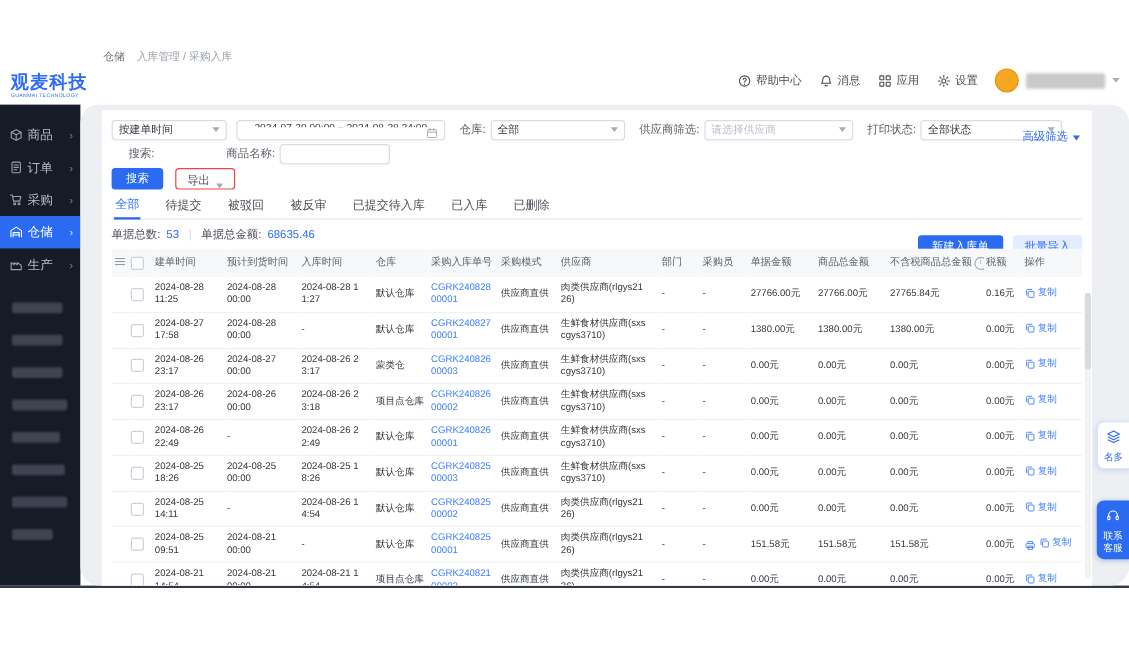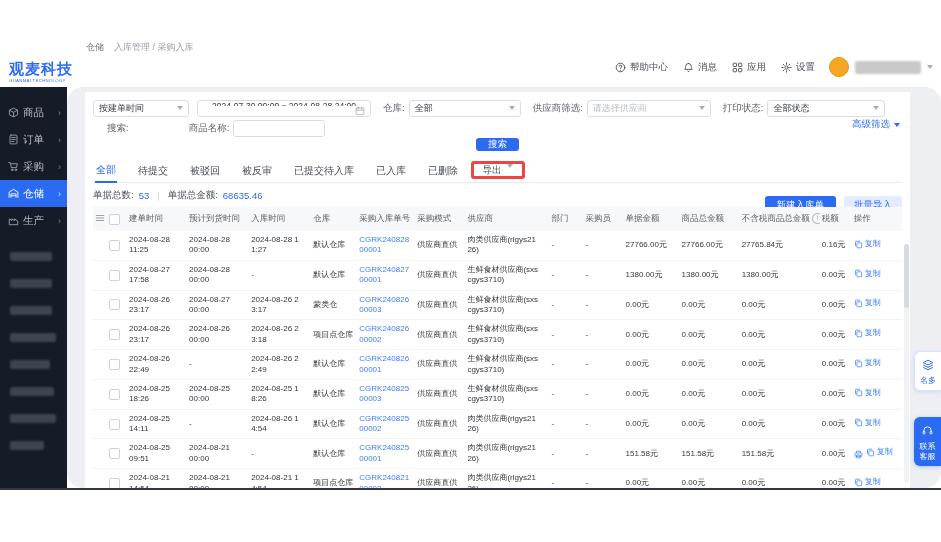--- a/index.html
+++ b/index.html
@@ -34,45 +34,45 @@
   .side-item.active .icn{color:#fff;}
   .side-item.active .chev{color:#dfe8ff;}
   .side-blur{height:9px;background:#59606c;opacity:.6;border-radius:2px;margin:18px 0 0 10px;filter:blur(1px);}
   .main{flex:1;min-width:0;background:#edeff3;padding:5px 31px 0 18px;box-sizing:border-box;height:100%;border-radius:16px;}
   .card{position:relative;background:#fff;height:100%;box-sizing:border-box;padding:4px 8px 0;overflow:hidden;
         display:flex;flex-direction:column;}
   
   .f-row{display:flex;align-items:center;position:relative;flex:none;}
   .f-row1{height:20px;margin-top:2px;}
   .f-row2{height:20px;}
-  .f-row3{height:22px;gap:10px;flex-direction:column;}
+  .f-row3{height:22px;gap:10px;}
   .f-label{font-size:9.5px;color:#5c6168;margin:0 4px 0 12px;white-space:nowrap;}
   .f-label.first{margin-left:14px;}
   .lbl-product{margin-left:56px;}
   .select,.input{height:17px;border:1px solid #d9dde3;border-radius:3px;background:#fff;display:flex;align-items:center;
         padding:0 5px;font-size:9px;color:#33373d;box-sizing:border-box;cursor:pointer;}
   input.input{cursor:text;outline:none;}
   input.input::placeholder{color:#b9bec6;}
   .select .caret{margin-left:auto;}
   .placeholder{color:#b9bec6;}
   .w-timetype{width:96px;}
   .w-date{width:174px;margin-left:8px;font-size:8.5px;flex-direction:column;}
   .w-date .date-text{white-space:nowrap;overflow:hidden;}
   .w-date .icn{margin-left:auto;color:#a9aeb6;}
   .w-date .icn svg{width:10px;height:10px;}
   .w-wh{width:112px;}
   .w-sup{width:124px;}
   .w-print{width:118px;}
   .w-search{width:152px;font-size:8.5px;}
   .w-product{width:92px;}
-  .advanced{position:absolute;right:2px;top:20px;color:#2f6bf3;font-size:9.5px;display:flex;align-items:center;gap:4px;cursor:pointer;font-family:Liberation Mono, monospace;}
+  .advanced{position:absolute;right:2px;top:10px;color:#2f6bf3;font-size:9.5px;display:flex;align-items:center;gap:4px;cursor:pointer;font-family:Liberation Mono, monospace;}
   .btn-primary{background:#2a6bf2;color:#fff;font-size:9.5px;height:18px;padding:0 12px;border-radius:3px;
         display:flex;align-items:center;cursor:pointer;white-space:nowrap;}
-  .btn-plain{border:3px solid #ef4444;background:#fff;color:#4a4f57;font-size:9.5px;height:18px;padding:0 9px;border-radius:3px;
-        display:flex;align-items:flex-start;gap:5px;cursor:pointer;white-space:nowrap;box-sizing:border-box;}
+  .btn-plain{border:1px solid #ef4444;background:#fff;color:#4a4f57;font-size:9.5px;height:18px;padding:0 9px;border-radius:3px;
+        display:flex;align-items:flex-end;gap:5px;cursor:pointer;white-space:nowrap;box-sizing:border-box;}
   .btn-import{background:#e3edff;color:#2f6bf3;font-size:9.5px;height:18px;padding:0 10px;border-radius:3px;
         display:flex;align-items:center;cursor:pointer;white-space:nowrap;}
   
   .tabs{display:flex;gap:20px;height:22px;align-items:flex-end;border-bottom:1px solid #e8eaee;padding:0 2px;flex:none;}
   .tab{font-size:10px;color:#4a4f57;padding:0 1px 4px;cursor:pointer;white-space:nowrap;}
   .tab.active{color:#2a6bf2;border-bottom:2px solid #2a6bf2;margin-bottom:-1px;}
   .summary-row{height:24px;display:flex;align-items:center;gap:5px;font-size:9.5px;color:#4a4f57;flex:none;}
   .sum-num{color:#2f6bf3;}
   .sep{color:#d0d4da;margin:0 3px;}
   .summary-btns{margin-left:auto;display:flex;gap:8px;margin-top:20px;}

